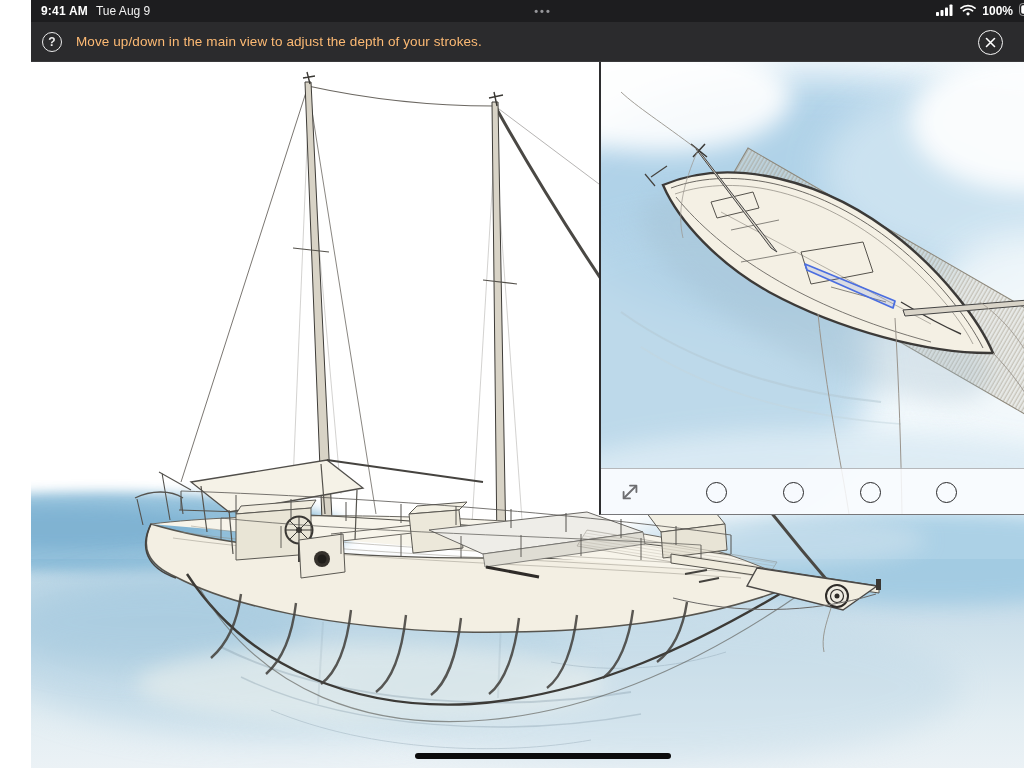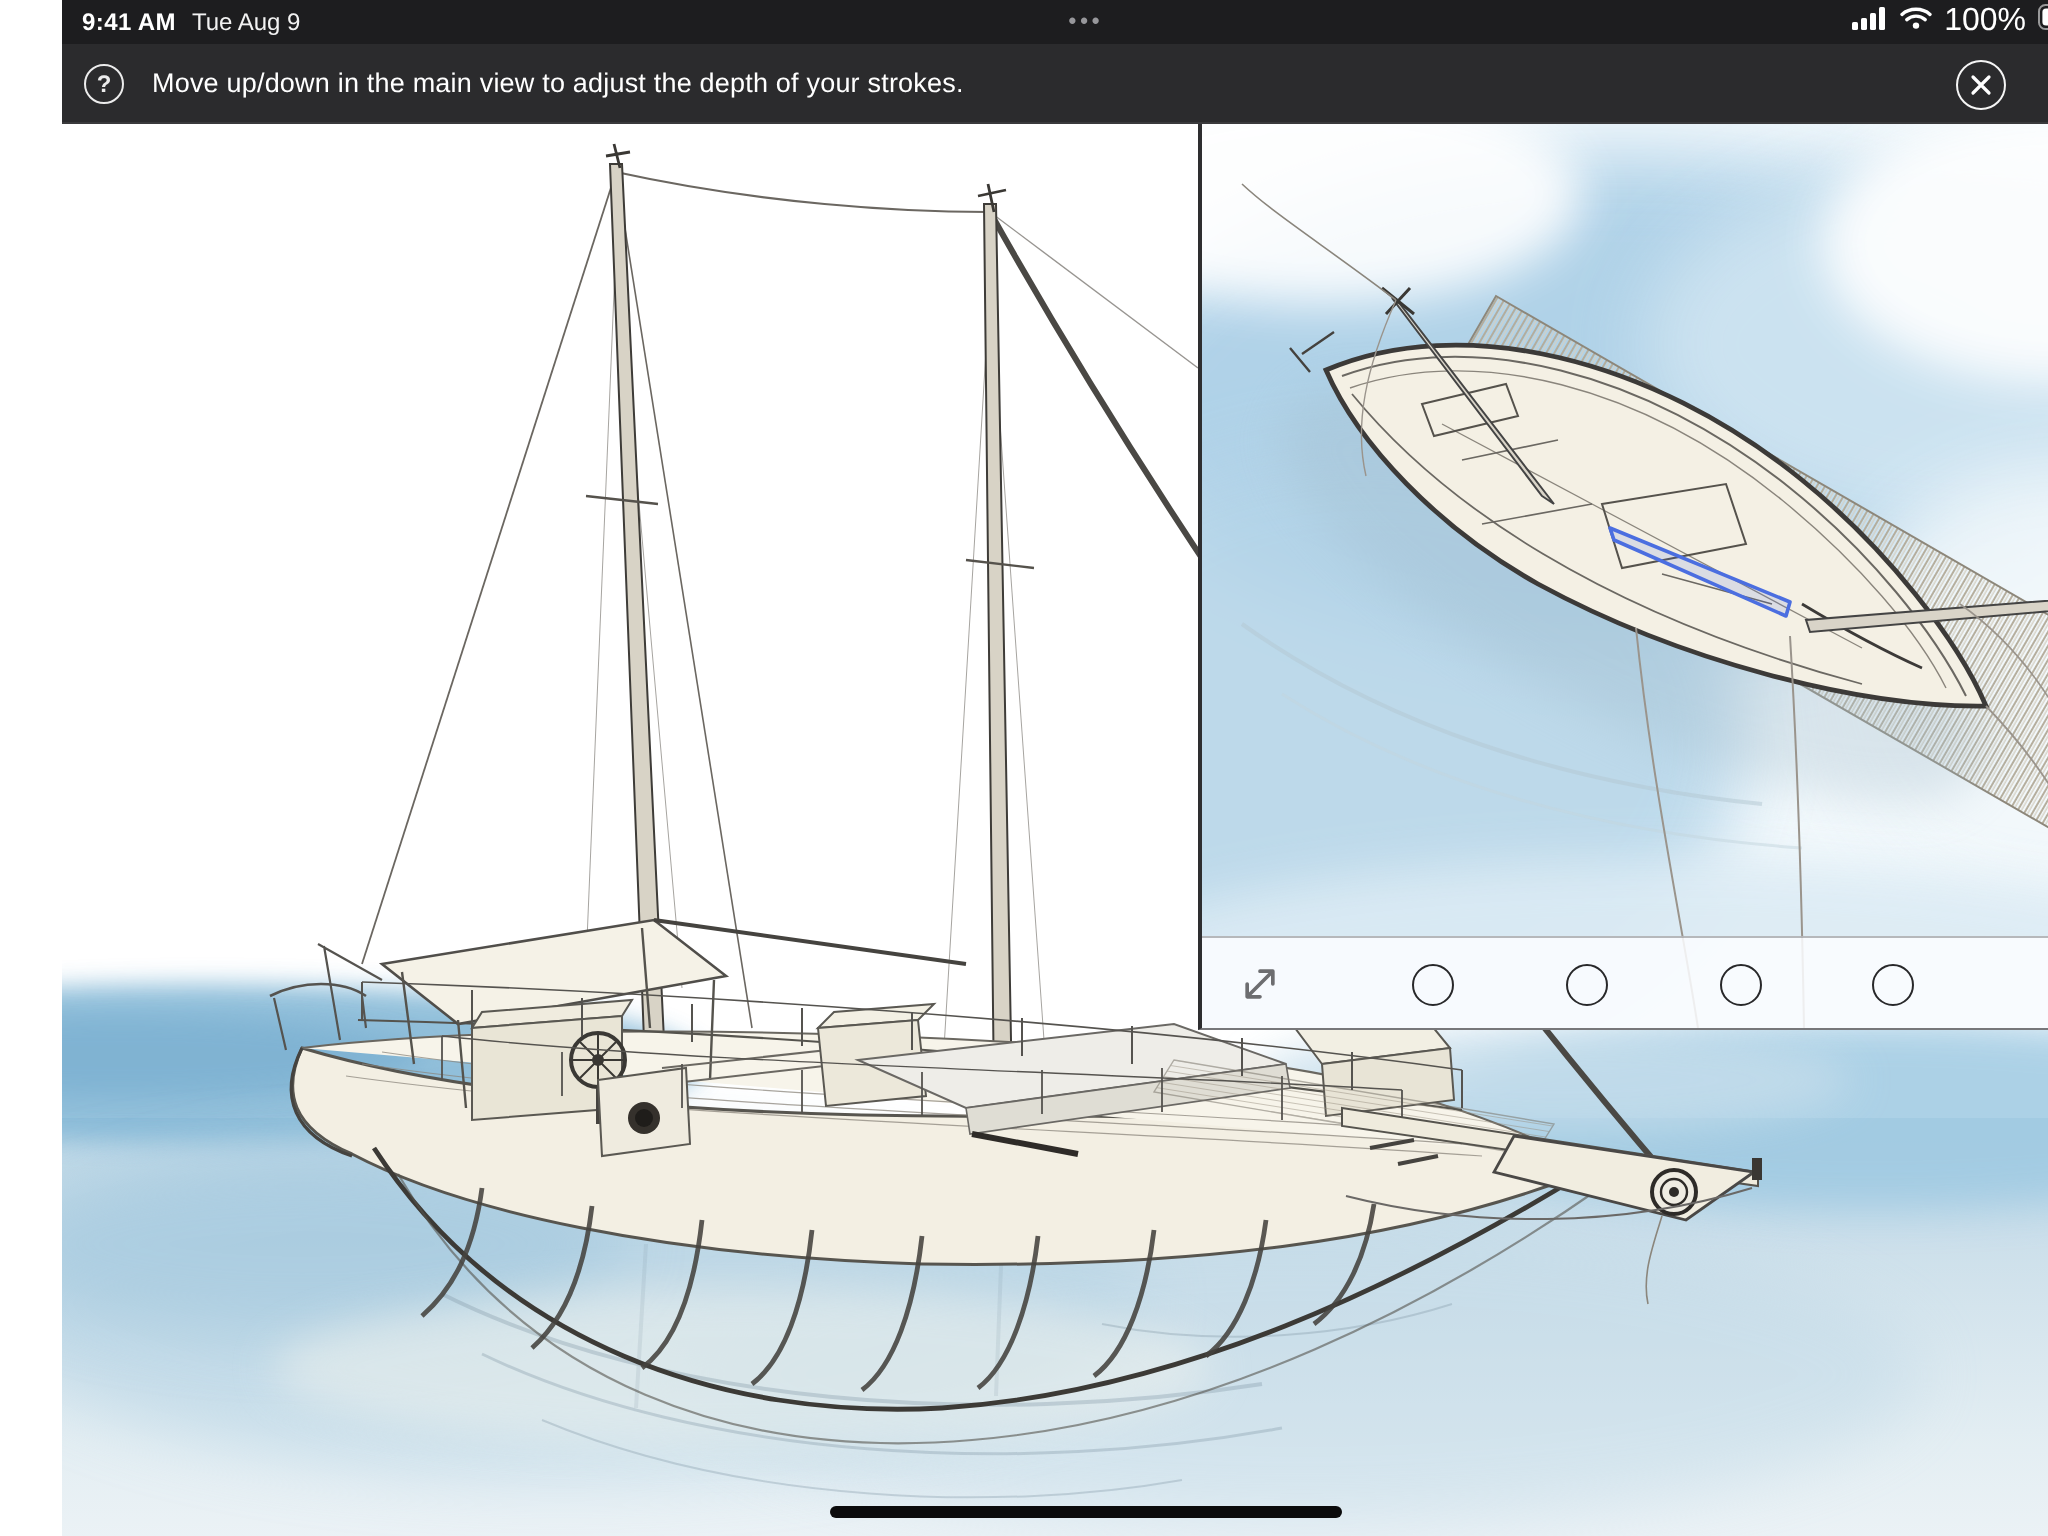--- a/index.html
+++ b/index.html
@@ -10,30 +10,30 @@
   
   .status-bar { position:absolute; left:0; top:0; width:1024px; height:22px;
                 background:#1d1d1f; display:flex; align-items:center; color:#fff; z-index:50; }
   .sb-left { position:absolute; left:10px; top:0; height:22px; display:flex; align-items:center; gap:8px; }
   .sb-time { font-size:12px; font-weight:700; letter-spacing:.2px; }
   .sb-date { font-size:12px; font-weight:500; color:#f2f2f2; }
   .sb-center { position:absolute; left:0; right:0; top:0; height:22px; display:flex;
                align-items:center; justify-content:center; color:#97979b; font-size:11px;
                font-weight:700; letter-spacing:2px; }
   .sb-right { position:absolute; right:10px; top:0; height:22px; display:flex; align-items:center; gap:6px; }
-  .sb-pct { font-size:16px; font-weight:400; }
+  .sb-pct { font-size:12px; font-weight:700; }
 
   
   .help-bar { position:absolute; left:0; top:22px; width:1024px; height:40px;
               background:#2b2b2d; display:flex; align-items:center; z-index:50;
               border-bottom:1px solid #3a3a3c; }
   .help-circle { width:20px; height:20px; border:1.6px solid #ececec; border-radius:50%;
                  margin-left:11px; display:flex; align-items:center; justify-content:center;
                  color:#ececec; font-size:12px; font-weight:700; }
-  .help-text { color:#ffffff; font-size:13.5px; margin-left:14px; letter-spacing:.1px; }
+  .help-text { color:#fdba74; font-size:13.5px; margin-left:14px; letter-spacing:.1px; }
   .help-actions { position:absolute; right:6px; top:0; height:40px; display:flex;
                   align-items:center; gap:21px; }
   .round-btn { width:25px; height:25px; border:1.6px solid #f5f5f5; border-radius:50%;
                background:transparent; display:flex; align-items:center; justify-content:center;
                cursor:pointer; }
 
   
   .canvas { position:absolute; left:0; top:62px; width:1024px; height:706px; background:#ffffff; }
   .canvas svg { display:block; }
 

